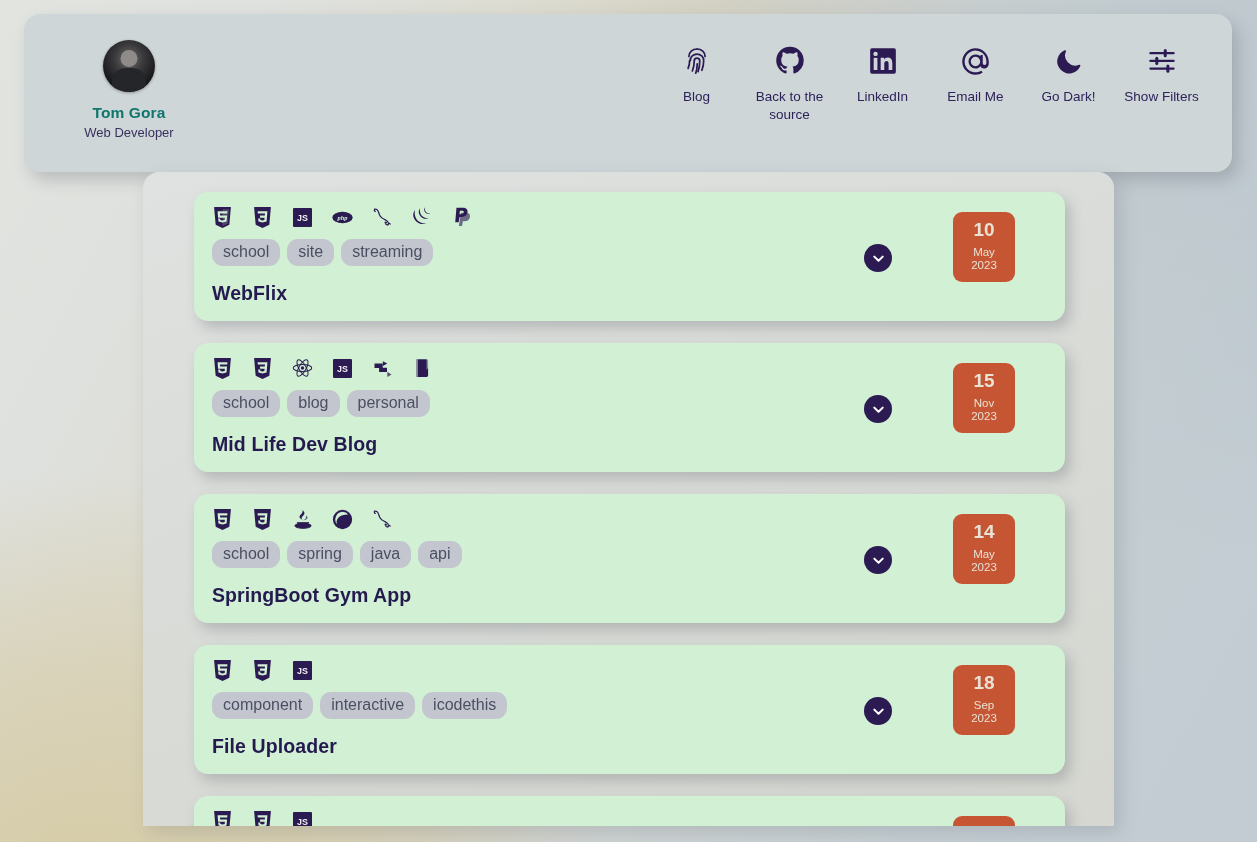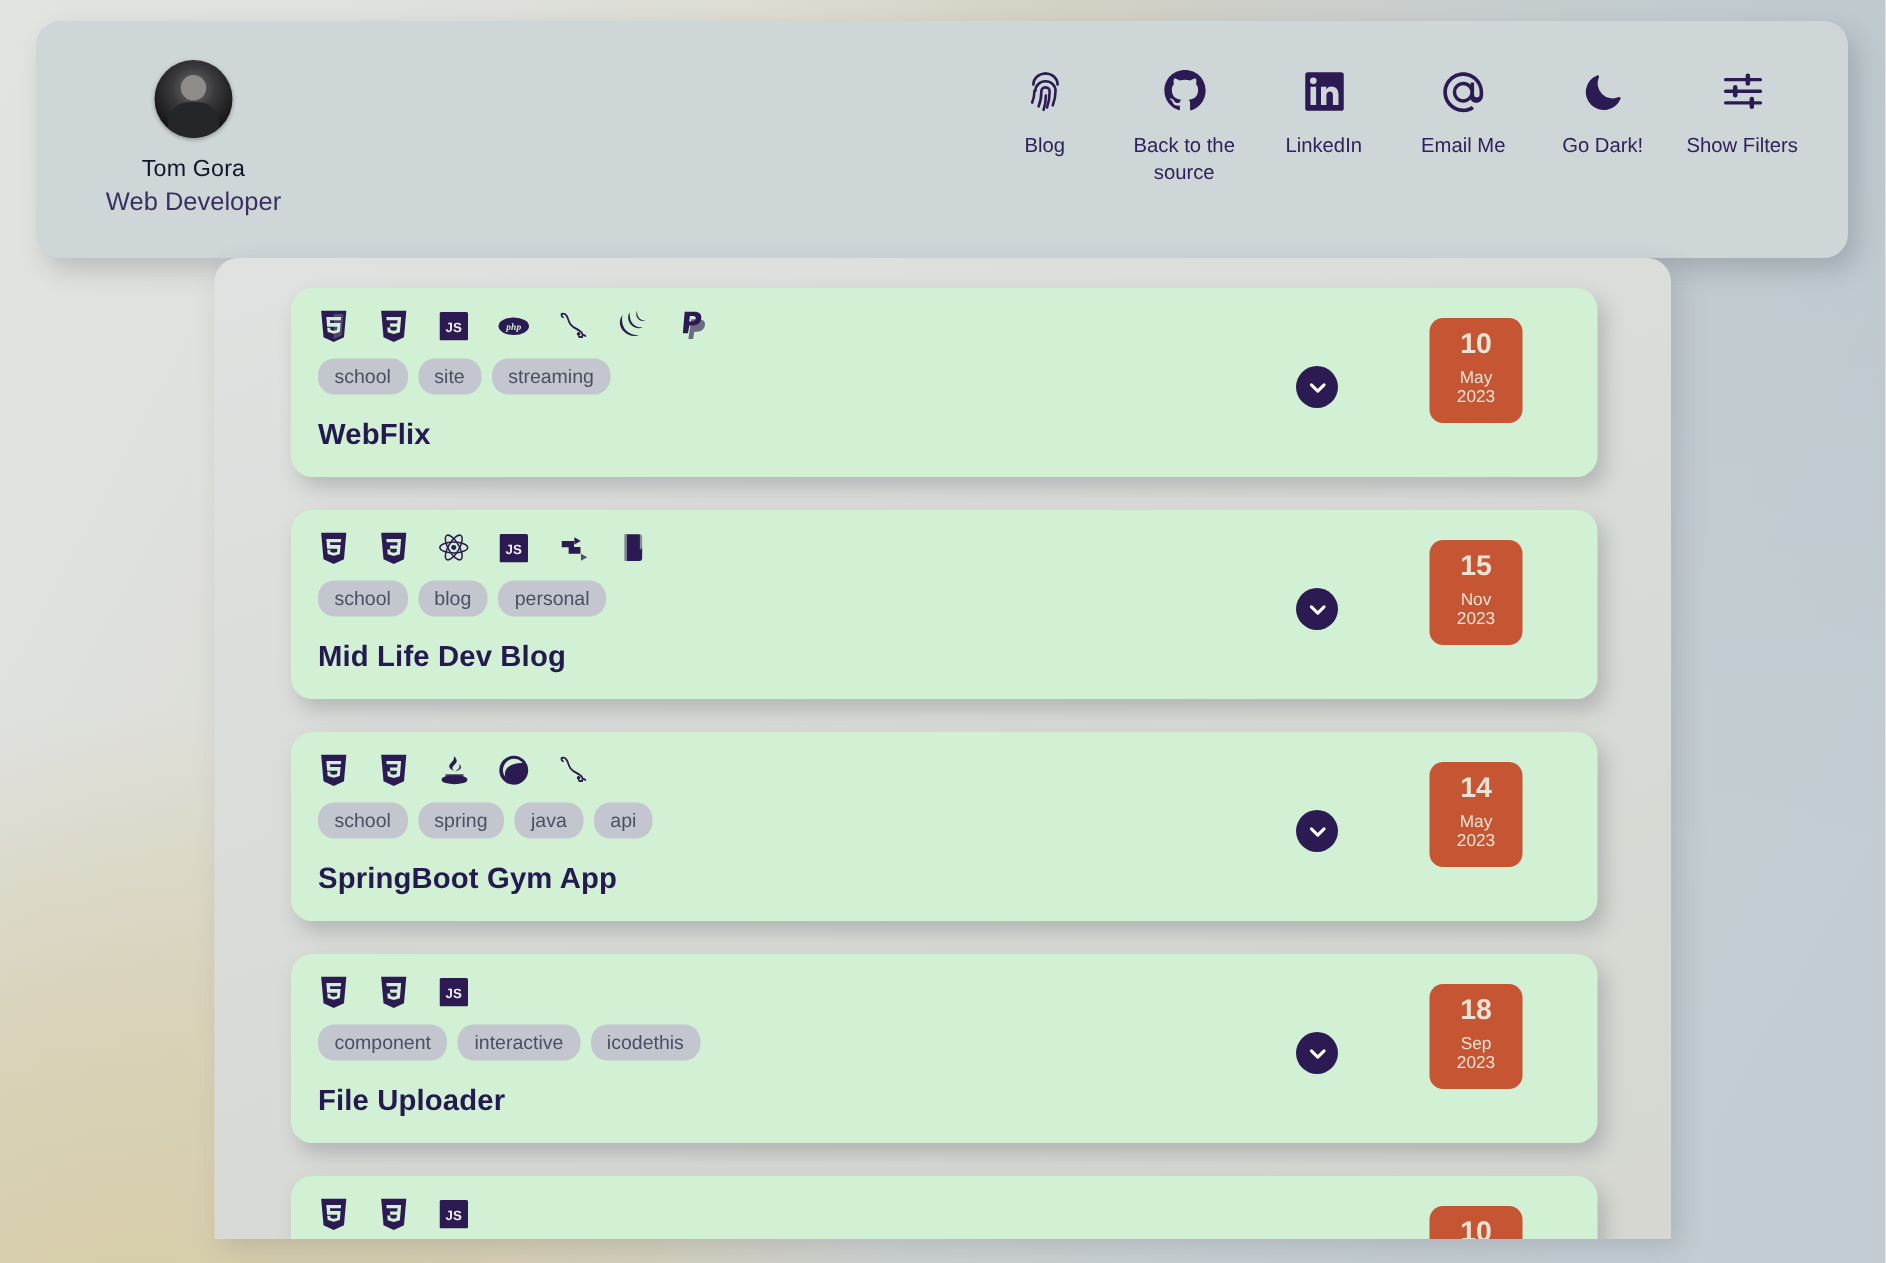--- a/index.html
+++ b/index.html
@@ -84,27 +84,27 @@
     left: 50%; top: 54%;
     width: 34px; height: 30px;
     transform: translateX(-50%);
     border-radius: 14px 14px 0 0;
     background: #25262a;
   }
 
   .profile-name {
     margin-top: 12px;
     font-size: 15.5px;
-    font-weight: normal;
-    color: #0f172a;
+    font-weight: bold;
+    color: #0f766e;
     letter-spacing: 0.1px;
   }
   .profile-role {
     margin-top: 3px;
-    font-size: 17px;
+    font-size: 13px;
     color: #3a3060;
   }
 
   .nav {
     flex: 1;
     display: flex;
     justify-content: flex-end;
     align-items: flex-start;
     gap: 0;
     padding-top: 14px;
@@ -190,21 +190,21 @@
 
   .tag-row {
     display: flex;
     align-items: center;
     gap: 7px;
     margin-bottom: 16px;
   }
   .tag {
     background: #c3c6cf;
     color: #4b4f62;
-    font-size: 13px;
+    font-size: 16px;
     padding: 4px 11px 5px 11px;
     border-radius: 11px;
     white-space: nowrap;
     cursor: pointer;
   }
 
   .card-title {
     font-size: 19.5px;
     font-weight: bold;
     color: #241a4f;

